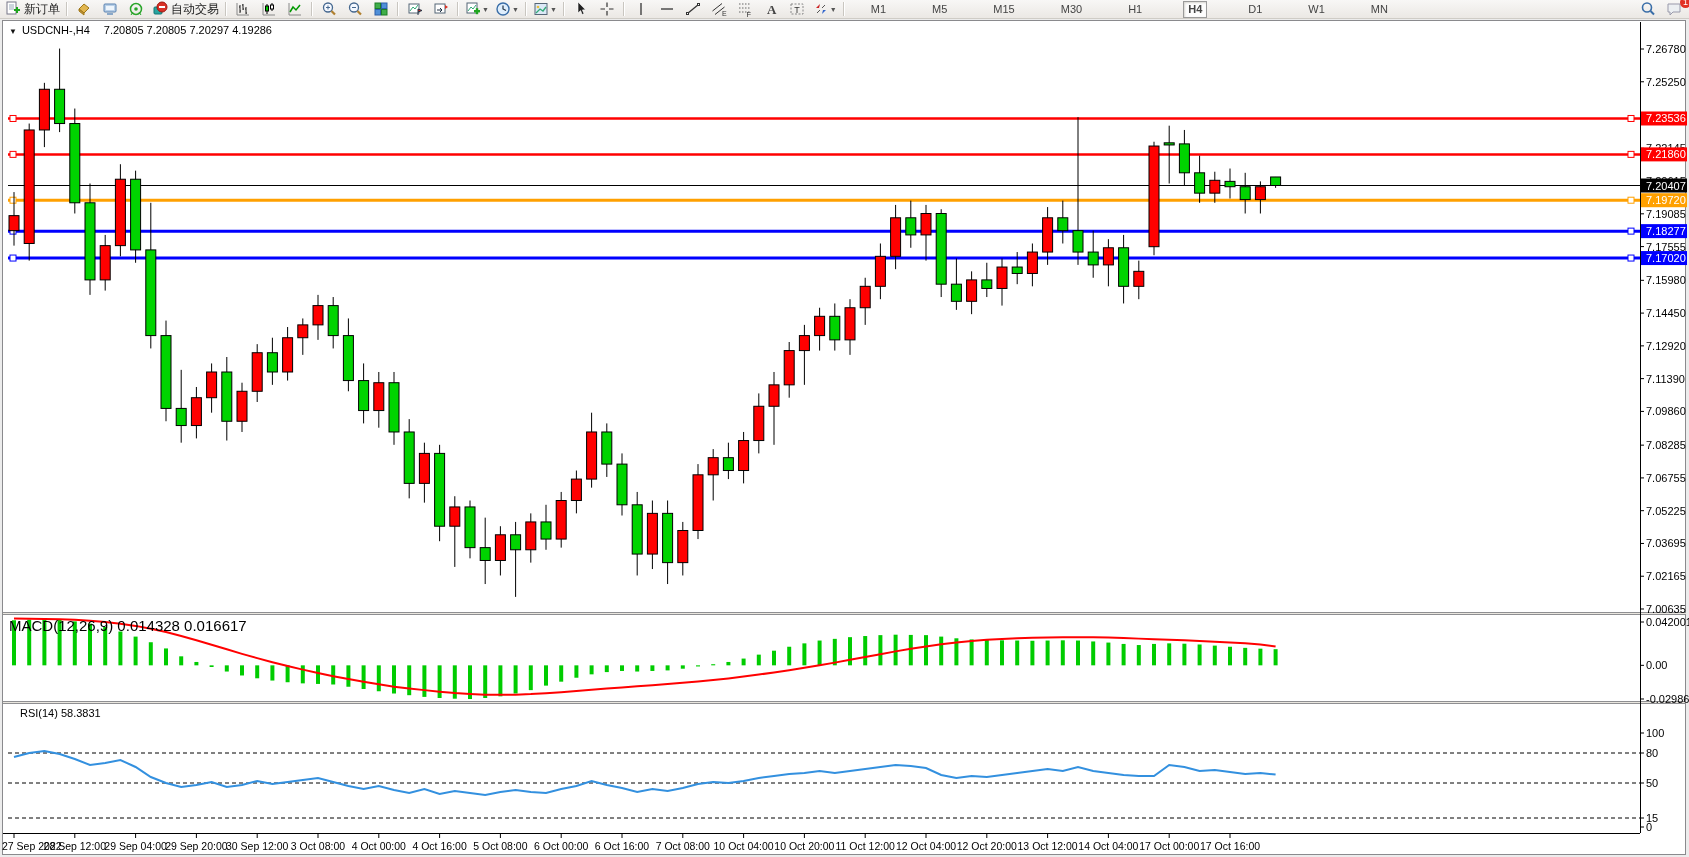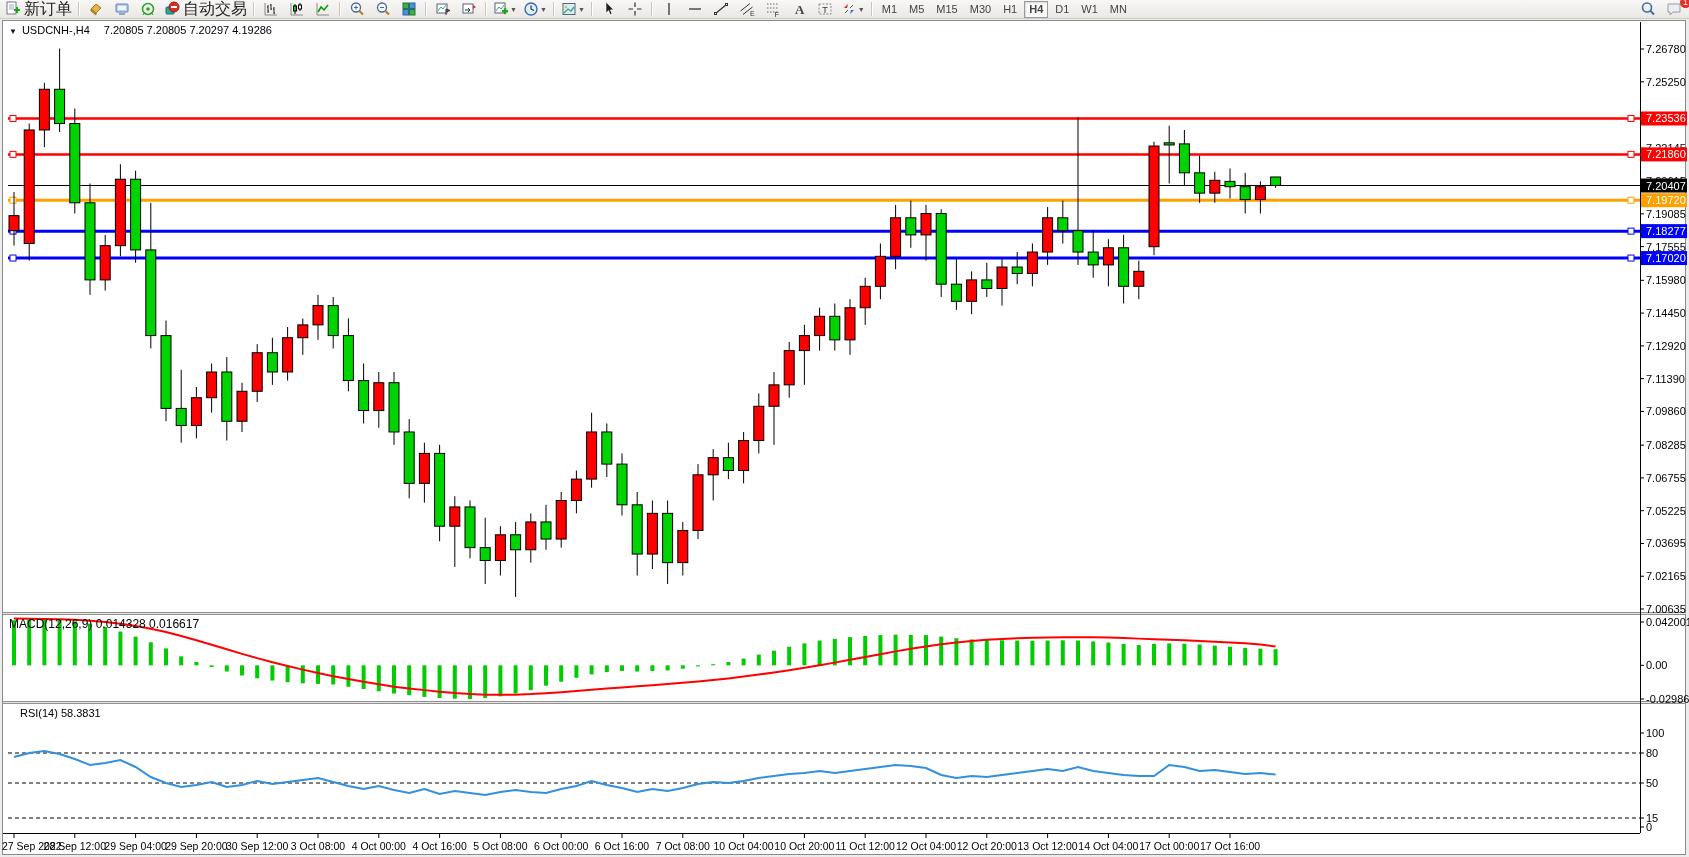--- a/index.html
+++ b/index.html
@@ -2,36 +2,36 @@
 <html><head>
 <meta charset="utf-8">
 <style>
   html,body{margin:0;padding:0;width:1689px;height:857px;overflow:hidden;
     background:#ececec;font-family:"Liberation Sans",sans-serif;}
   #toolbar{position:absolute;left:0;top:0;width:1689px;height:19px;z-index:5;
     background:linear-gradient(#f8f7f6,#ebe8e4);border-bottom:1px solid #cfccc6;
     display:flex;align-items:center;padding:0 2px;box-sizing:border-box;}
   .tb-btn{height:17px;min-width:20px;display:flex;align-items:center;justify-content:center;
     padding:0 2px;border:1px solid transparent;border-radius:2px;color:#333;}
-  .tb-btn .lbl{font-size:16px;margin-left:3px;white-space:nowrap;color:#222;}
+  .tb-btn .lbl{font-size:12px;margin-left:3px;white-space:nowrap;color:#222;}
   .tb-btn .dd{font-size:7px;color:#555;margin-left:1px;}
   .tb-sep{width:1px;height:14px;background:#c9c6c0;border-right:1px solid #fff;margin:0 3px;}
   .tf-btn{height:15px;padding:0 4px;font-size:11px;color:#444;display:flex;align-items:center;
-    border:1px solid transparent;margin:0 1px;}
+    border:1px solid transparent;margin:0 18px;}
   .tf-btn.active{border:1px solid #9a9a9a;background:#fdfdfd;box-shadow:inset 1px 1px 2px #d7d5d0;font-weight:bold;}
   #tb-right{margin-left:auto;display:flex;align-items:center;}
   #chat-badge{position:absolute;top:-4px;right:-5px;background:#e23023;color:#fff;font-size:9px;
     width:11px;height:11px;border-radius:6px;line-height:11px;text-align:center;}
   #chart-window{position:absolute;left:2px;top:20px;width:1684px;height:835px;background:#fff;
     border:1px solid #8a8a8d;box-sizing:border-box;z-index:0;}
   #plot-svg{position:absolute;left:0;top:0;z-index:1;}
   #chart-title{position:absolute;left:9px;top:24px;z-index:3;font-size:11px;color:#000;white-space:nowrap;}
   #chart-title .marker{font-size:8px;color:#111;margin-right:5px;}
   #chart-title .sym{margin-right:14px;}
-  #macd-label{position:absolute;left:9px;top:617px;z-index:3;font-size:12px;color:#000;}
+  #macd-label{position:absolute;left:9px;top:617px;z-index:3;font-size:15px;color:#000;}
   #rsi-label{position:absolute;left:9px;top:707px;z-index:3;font-size:11px;color:#000;padding-left:11px;}
 </style>
 </head>
 <body>
 
 <div id="chart-window"></div>
 
 <div id="toolbar">
     <div class="tb-btn">
       <svg width="16" height="16" viewBox="0 0 16 16">

